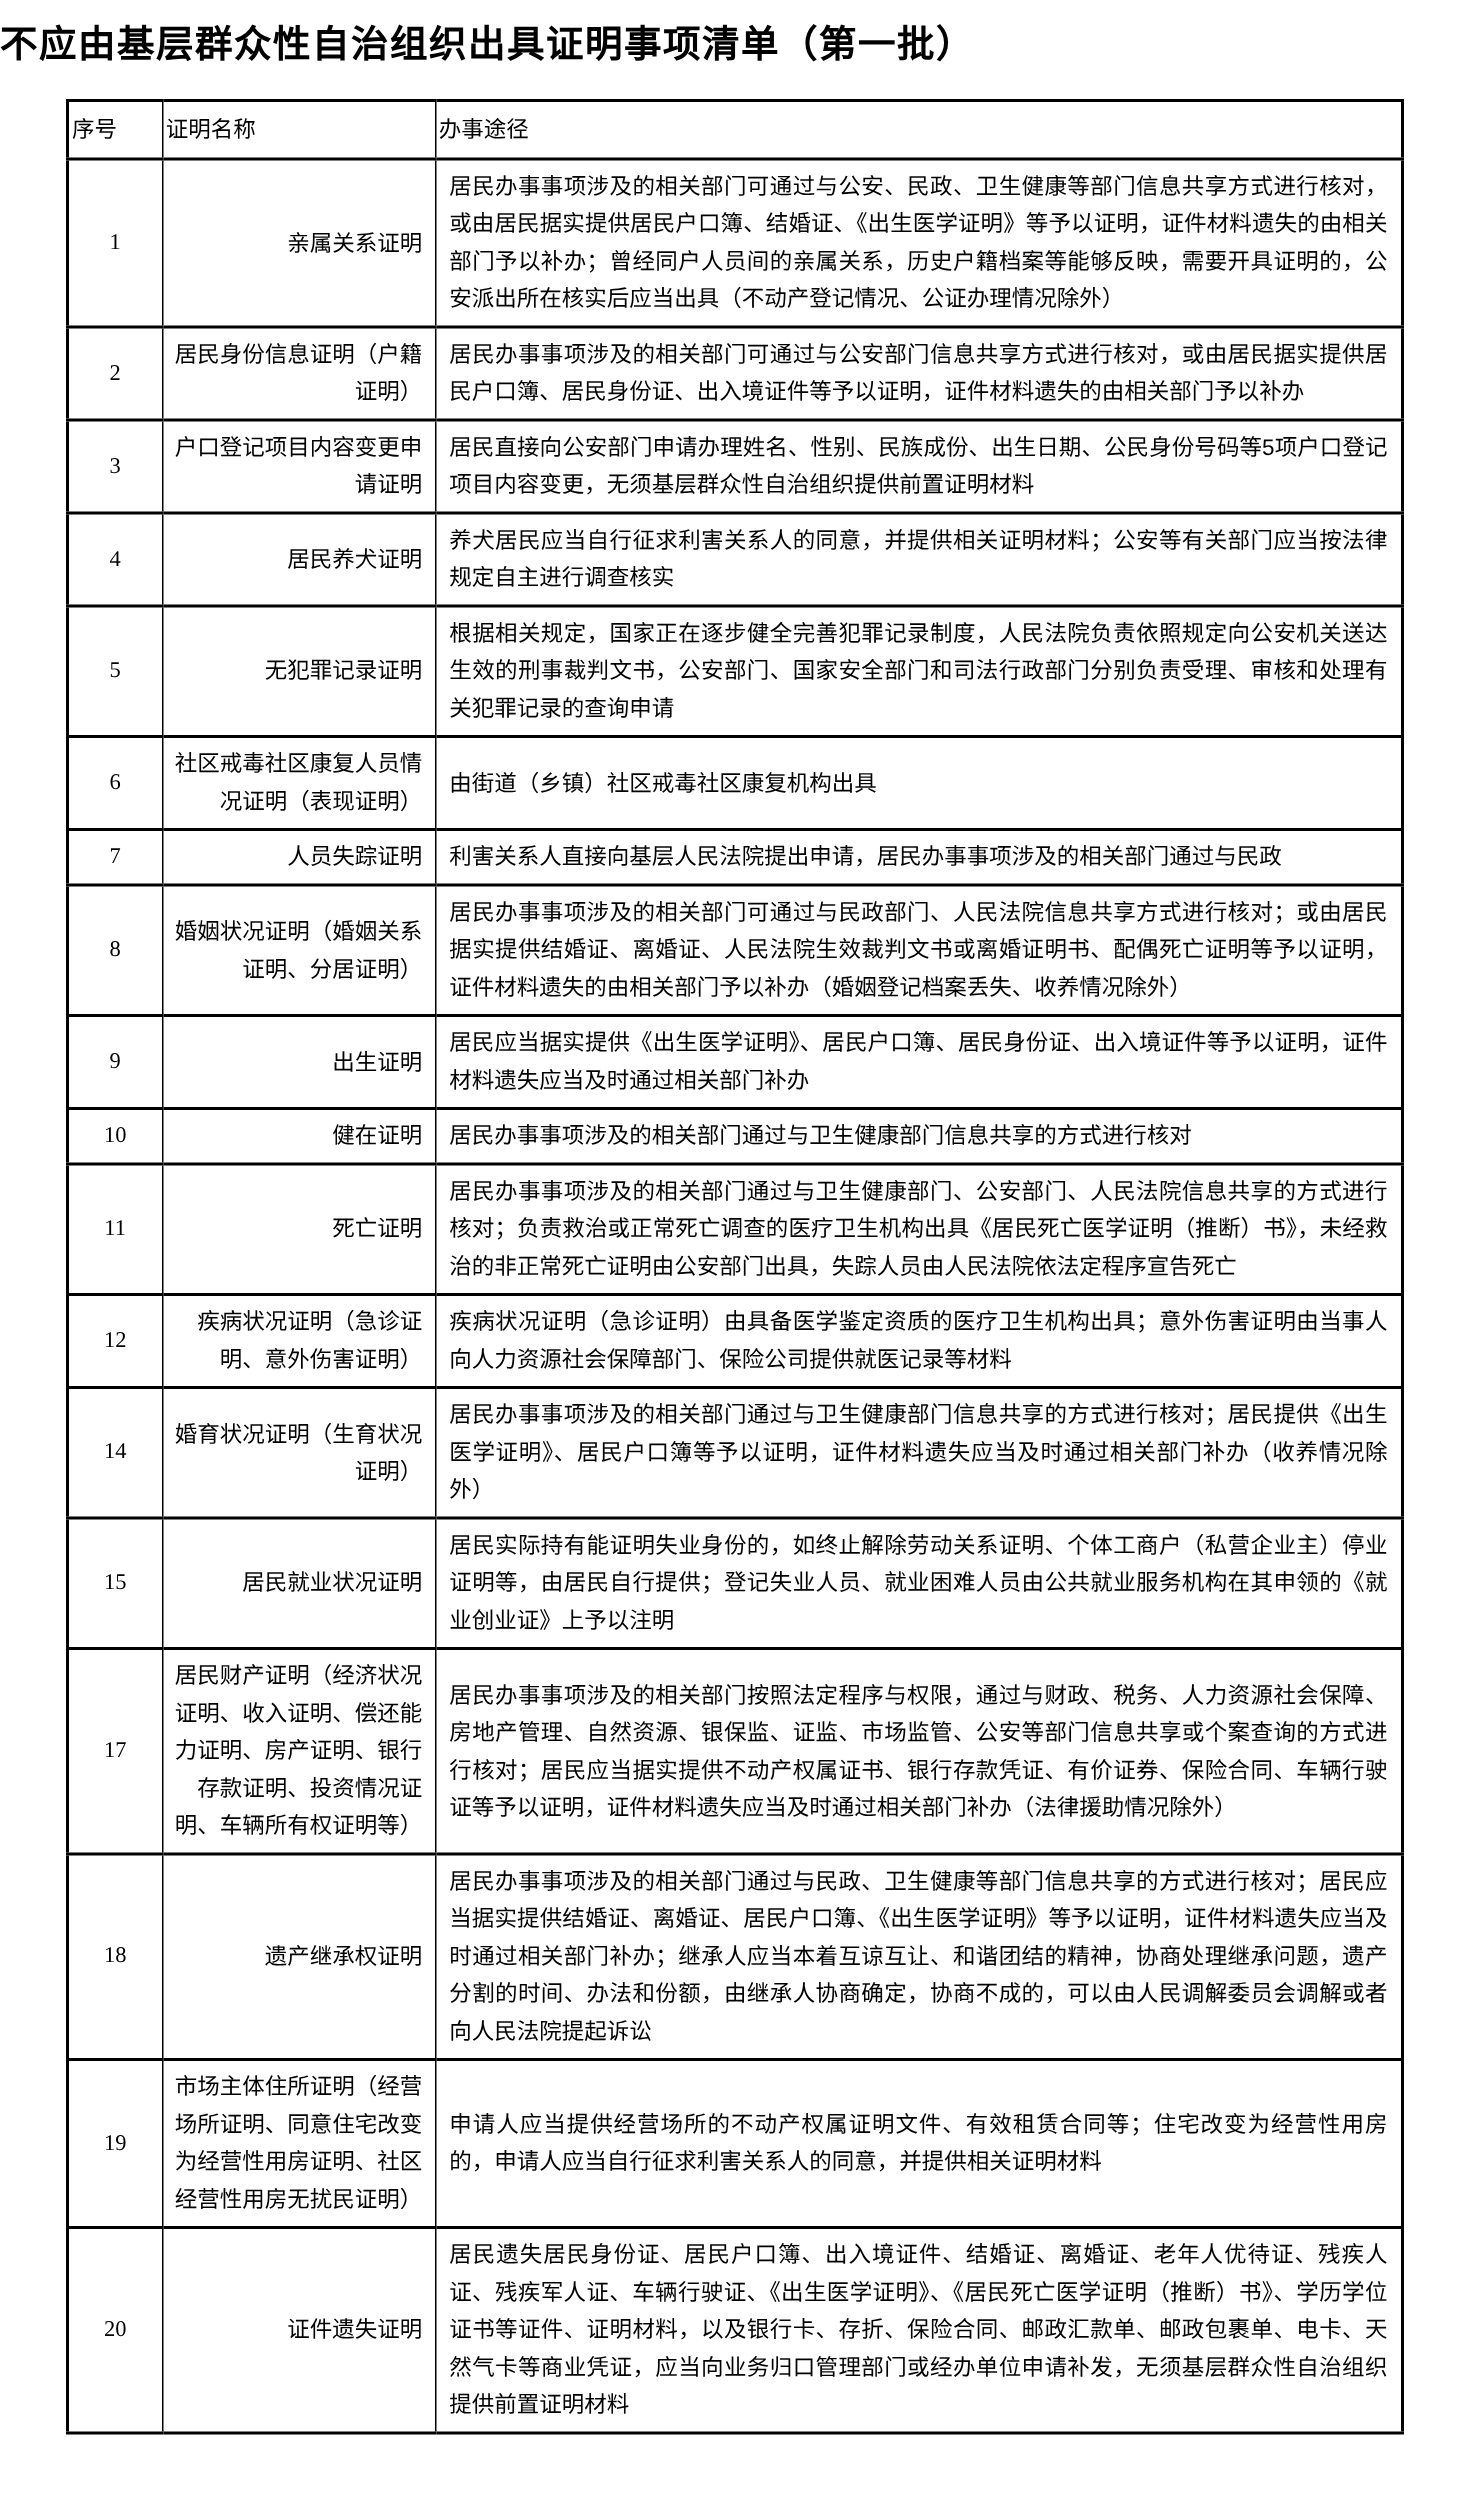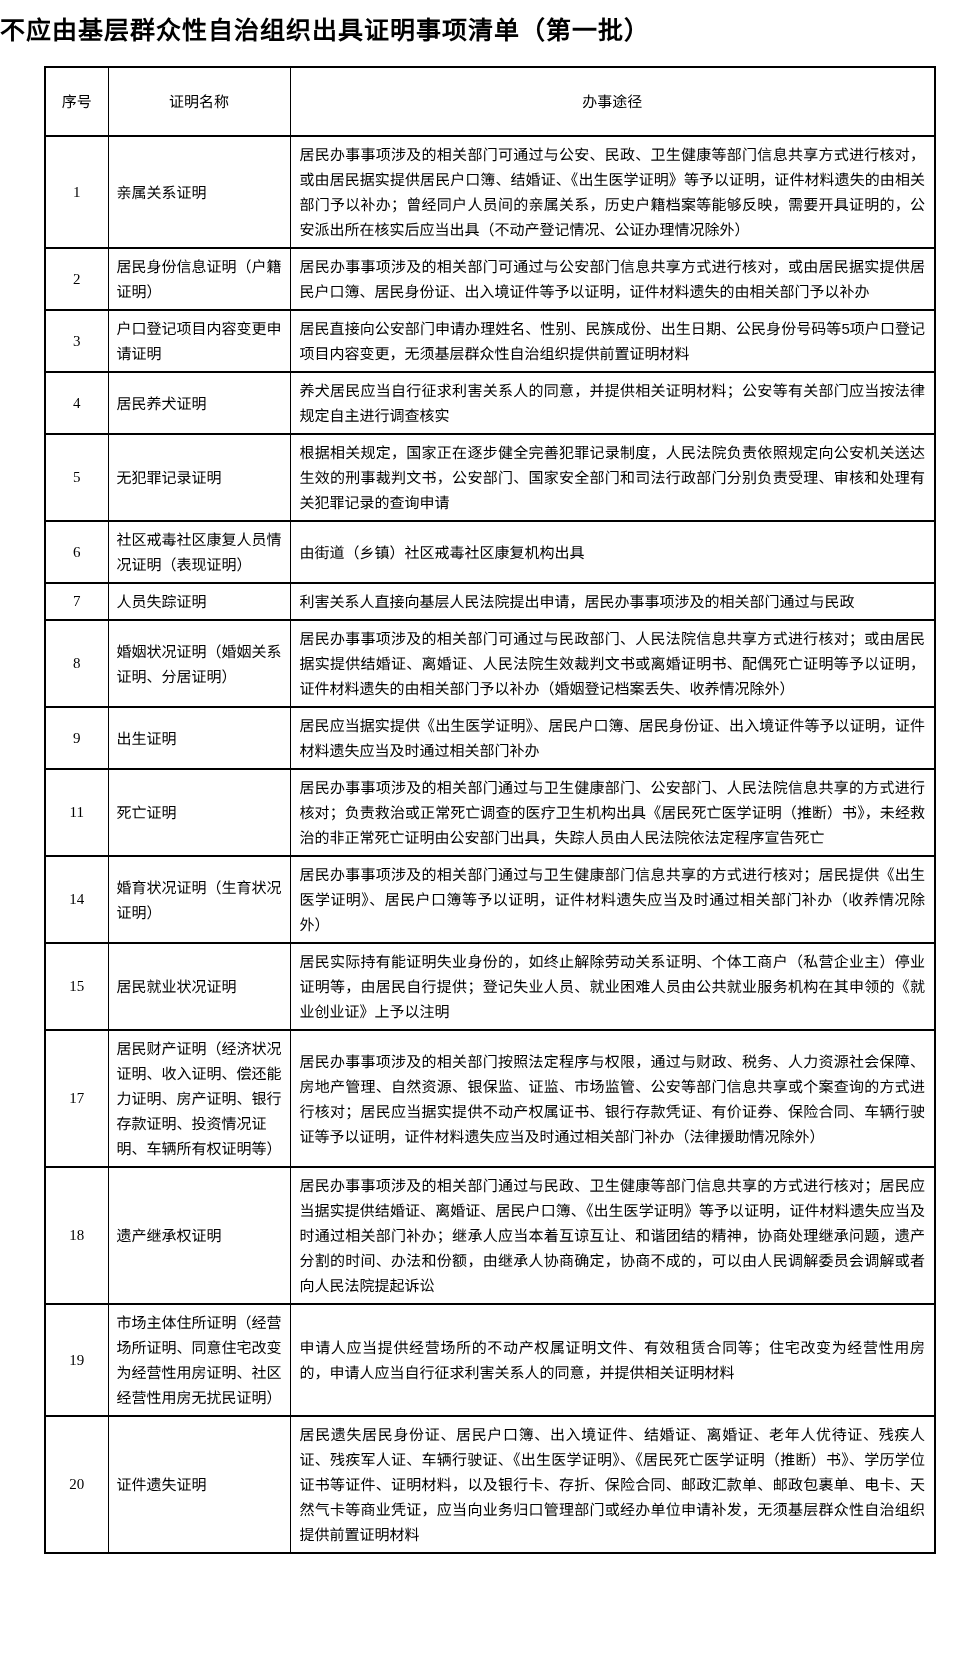--- a/index.html
+++ b/index.html
@@ -38,33 +38,33 @@
     border-bottom: 2px solid #000;
     font-weight: normal;
     font-size: 15px;
     line-height: 25px;
     vertical-align: middle;
     padding: 5px 6px;
     box-sizing: border-box;
     word-break: break-all;
   }
   .cert-table th {
-    text-align: center;
-    padding: 21px 2px;
+    text-align: left;
+    padding: 6px 2px;
   }
   col.c-no   { width: 63px; }
   col.c-name { width: 182px; }
   col.c-path { width: 645px; }
   td.cell-no {
     text-align: center;
     font-family: "Liberation Serif", "DejaVu Serif", serif;
     font-size: 15px;
   }
   td.cell-name {
-    text-align: left;
+    text-align: right;
     padding: 5px 8px;
   }
   td.cell-path {
     text-align: justify;
     padding: 5px 9px;
     margin-left: 40px;
   }
 </style>
 </head>
 <body>
@@ -125,23 +125,33 @@
           <td class="cell-no">8</td>
           <td class="cell-name">婚姻状况证明（婚姻关系证明、分居证明）</td>
           <td class="cell-path">居民办事事项涉及的相关部门可通过与民政部门、人民法院信息共享方式进行核对；或由居民据实提供结婚证、离婚证、人民法院生效裁判文书或离婚证明书、配偶死亡证明等予以证明，证件材料遗失的由相关部门予以补办（婚姻登记档案丢失、收养情况除外）</td>
         </tr>
         <tr>
           <td class="cell-no">9</td>
           <td class="cell-name">出生证明</td>
           <td class="cell-path">居民应当据实提供《出生医学证明》、居民户口簿、居民身份证、出入境证件等予以证明，证件材料遗失应当及时通过相关部门补办</td>
         </tr>
         <tr>
+          <td class="cell-no">10</td>
+          <td class="cell-name">健在证明</td>
+          <td class="cell-path">居民办事事项涉及的相关部门通过与卫生健康部门信息共享的方式进行核对</td>
+        </tr>
+        <tr>
           <td class="cell-no">11</td>
           <td class="cell-name">死亡证明</td>
           <td class="cell-path">居民办事事项涉及的相关部门通过与卫生健康部门、公安部门、人民法院信息共享的方式进行核对；负责救治或正常死亡调查的医疗卫生机构出具《居民死亡医学证明（推断）书》，未经救治的非正常死亡证明由公安部门出具，失踪人员由人民法院依法定程序宣告死亡</td>
+        </tr>
+        <tr>
+          <td class="cell-no">12</td>
+          <td class="cell-name">疾病状况证明（急诊证明、意外伤害证明）</td>
+          <td class="cell-path">疾病状况证明（急诊证明）由具备医学鉴定资质的医疗卫生机构出具；意外伤害证明由当事人向人力资源社会保障部门、保险公司提供就医记录等材料</td>
         </tr>
         <tr>
           <td class="cell-no">14</td>
           <td class="cell-name">婚育状况证明（生育状况证明）</td>
           <td class="cell-path">居民办事事项涉及的相关部门通过与卫生健康部门信息共享的方式进行核对；居民提供《出生医学证明》、居民户口簿等予以证明，证件材料遗失应当及时通过相关部门补办（收养情况除外）</td>
         </tr>
         <tr>
           <td class="cell-no">15</td>
           <td class="cell-name">居民就业状况证明</td>
           <td class="cell-path">居民实际持有能证明失业身份的，如终止解除劳动关系证明、个体工商户（私营企业主）停业证明等，由居民自行提供；登记失业人员、就业困难人员由公共就业服务机构在其申领的《就业创业证》上予以注明</td>

